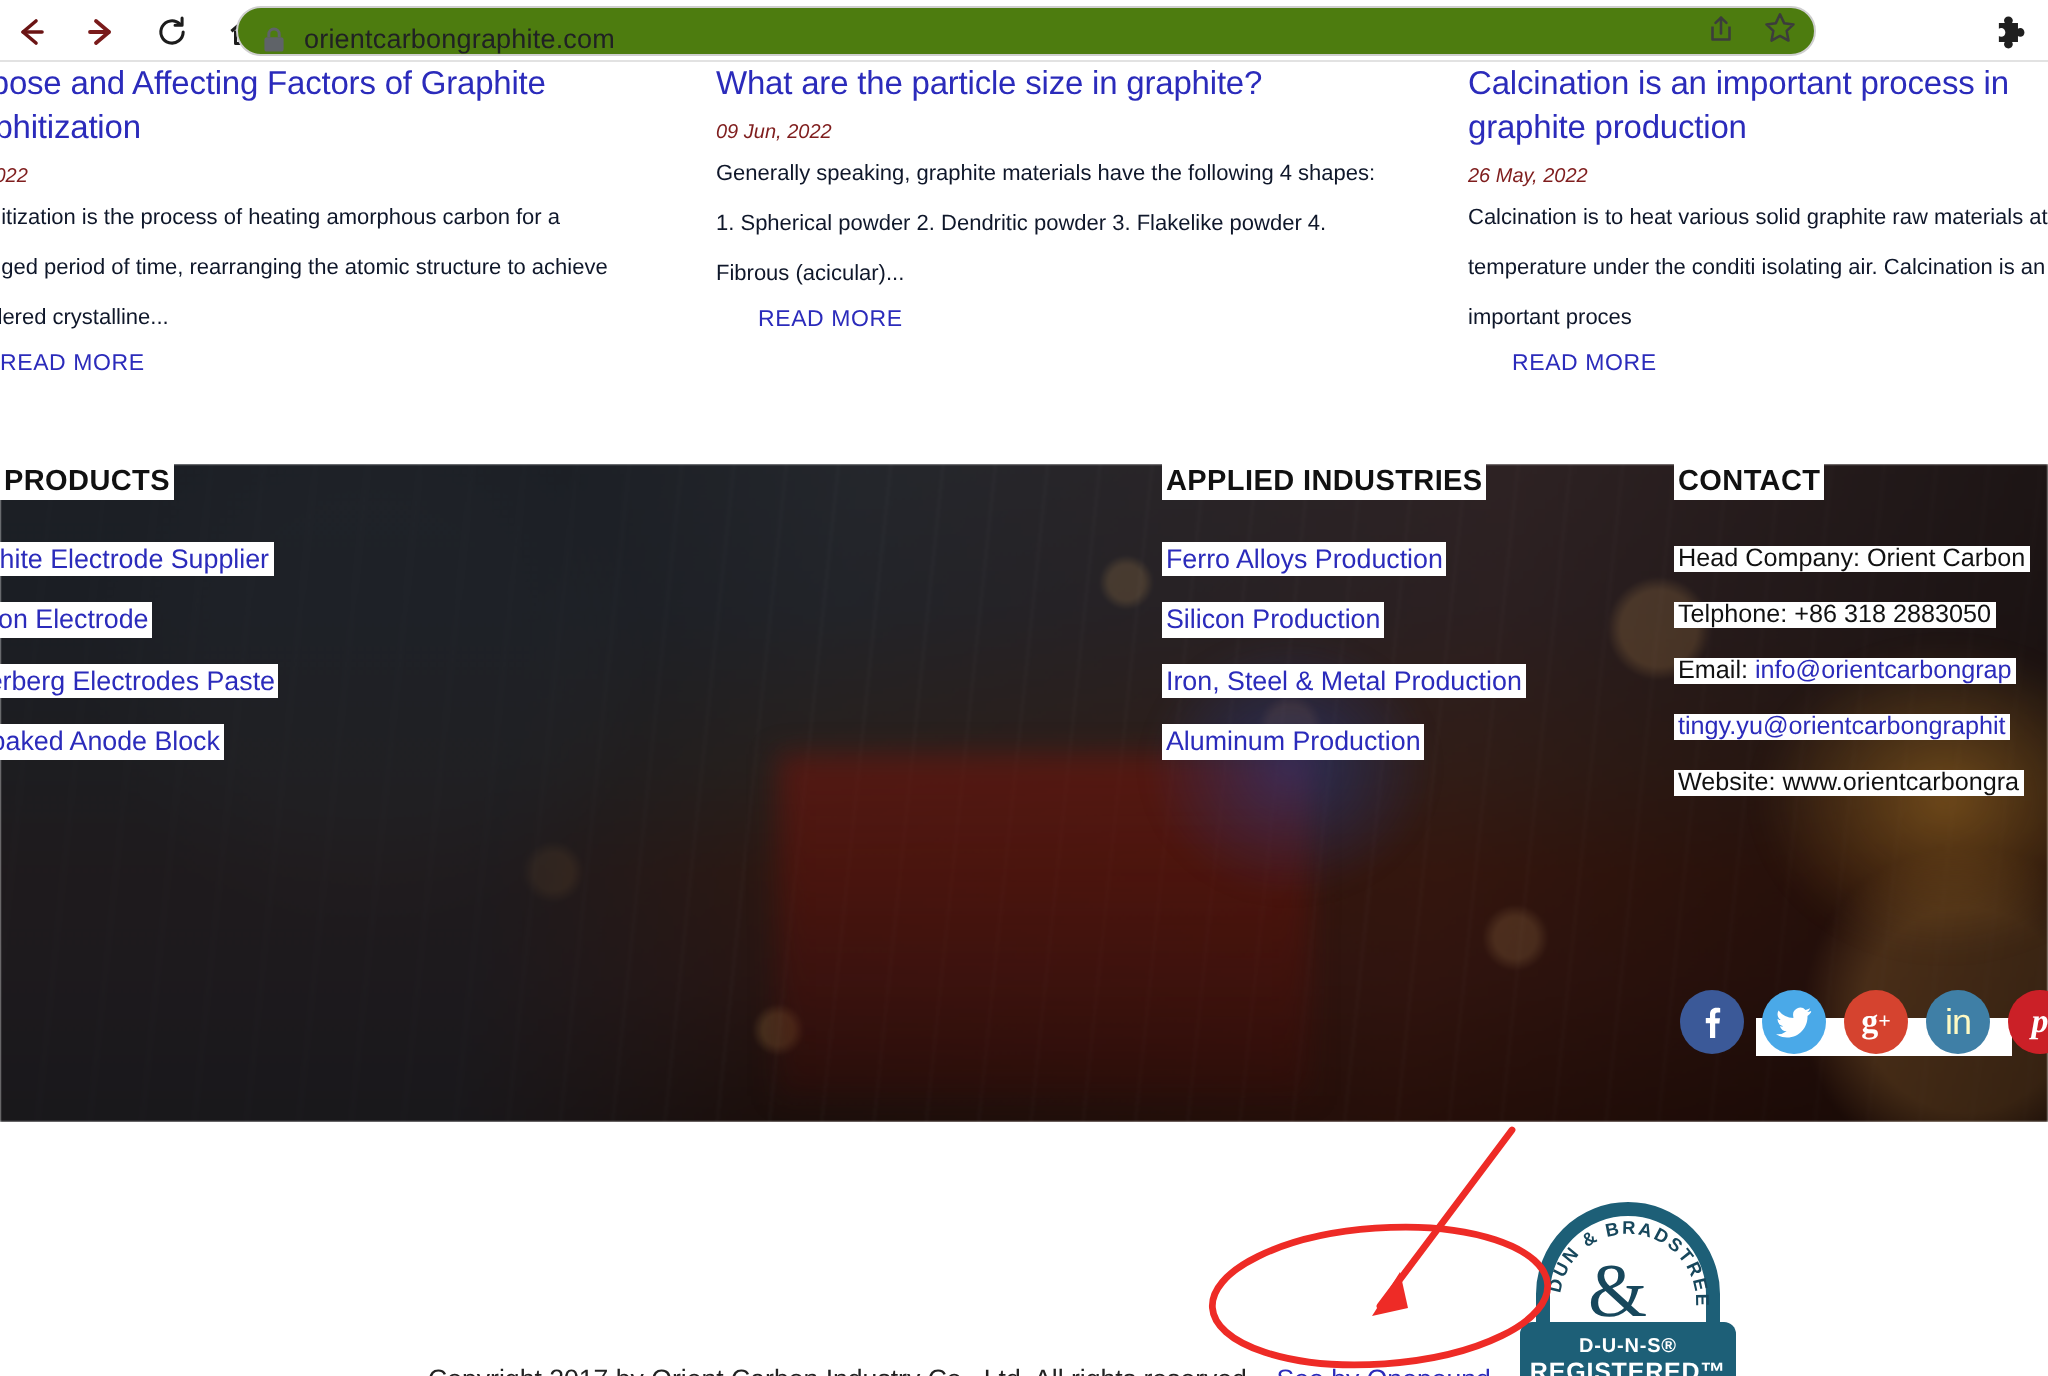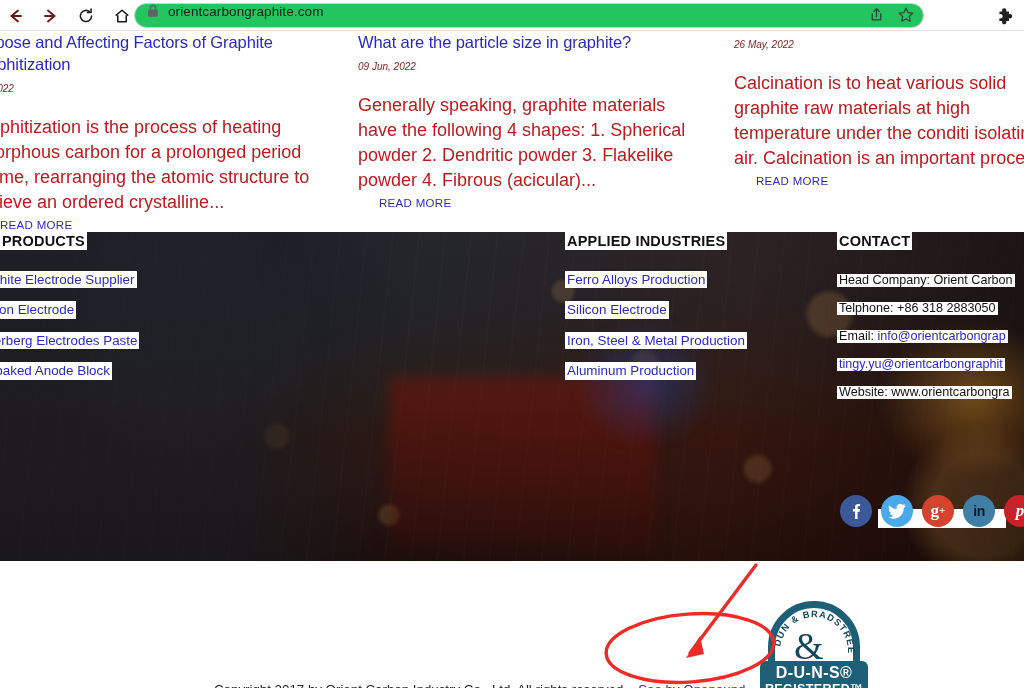--- a/index.html
+++ b/index.html
@@ -19,22 +19,22 @@
   .nav-btn {
     width: 28px; height: 28px;
     display: flex; align-items: center; justify-content: center;
     flex: none;
   }
   .nav-btn svg { display: block; }
   #omnibox {
     position: absolute; left: 118px; top: 3px;
     width: 790px; height: 25px;
     border: 1px solid #cfcfcf; border-radius: 13px;
-    background: #22c55e;
-    display: flex; align-items: flex-start; margin-left: 16px;
+    background: #4d7c0f;
+    display: flex; align-items: flex-end;
   }
   #omnibox .lock { margin-left: 12px; margin-right: 9px; display:flex; align-items:center; }
   #omnibox-url {
     font-size: 13.5px; color: #202124; letter-spacing: .1px;
     white-space: nowrap; overflow: hidden;
   }
   #omnibox .trailing {
     position: absolute; right: 8px; top: 0; height: 25px;
     display: flex; align-items: center; gap: 12px;
   }
@@ -65,22 +65,22 @@
   .article-title {
     font-size: 16.5px; line-height: 22px;
     color: #2b2bbb; font-weight: 400;
     letter-spacing: -.1px;
   }
   .article-date {
     font-style: italic; font-size: 10px; color: #7f1d1d;
     margin-top: 8px;
   }
   .article-excerpt {
-    font-size: 18px; line-height: 25px; color: #b91c1c;
-    margin-top: 21px;
+    font-size: 11px; line-height: 25px; color: #0f172a;
+    margin-top: 3px;
   }
   .read-more {
     display: inline-block; margin-top: 0;
     font-size: 11.5px; color: #2b2bbb; letter-spacing: .3px;
   }
   #article-1 .read-more { margin-left: 30px; }
   #article-2 .read-more { margin-left: 21px; }
   #article-3 .read-more { margin-left: 22px; }
 
   
@@ -123,21 +123,21 @@
   #footer-panelC {
     position: absolute; left: 86%; top: 28%; width: 18%; height: 46%;
     background: radial-gradient(ellipse at center, rgba(190,130,40,.5), rgba(90,50,10,0) 72%);
     filter: blur(6px);
   }
 
   #footer-inner { position: absolute; inset: 0; }
   .fcol { position: absolute; top: 0; }
   #fcol-products   { left: -32px; width: 270px; }
   #fcol-quick      { left: 266px; width: 270px; }
-  #fcol-industries { left: 565px; width: 280px; }
+  #fcol-industries { left: 581px; width: 280px; }
   #fcol-contact    { left: 837px; width: 250px; }
 
   .fcol-head {
     display: inline-block;
     font-size: 14.5px; font-weight: 700; color: #111111;
     background: #ffffff; letter-spacing: .2px;
     padding: 1px 2px;
   }
   #fcol-products   .fcol-head { margin-left: 32px; }
   .fcol-list { margin-top: 21px; }
@@ -206,21 +206,21 @@
     position: absolute; left: 34px; top: 26px;
     font-family: "Liberation Serif", serif;
     font-size: 38px; color: #17475c; line-height: 1;
   }
   #duns-badge .duns-plate {
     position: absolute; left: 0; top: 60px; width: 108px; height: 38px;
     background: #1d5f77; border-radius: 6px;
     display: flex; flex-direction: column; align-items: center; justify-content: center;
     color: #ffffff;
   }
-  #duns-badge .duns-plate .l1 { font-size: 16px; font-weight: 700; letter-spacing: .4px; }
+  #duns-badge .duns-plate .l1 { font-size: 10px; font-weight: 700; letter-spacing: .4px; }
   #duns-badge .duns-plate .l2 { font-size: 12.5px; font-weight: 700; letter-spacing: .4px; }
 
   
   #annotation-layer {
     position: absolute; left: 0; top: 0; width: 1024px; height: 657px;
     pointer-events: none;
   }
 </style>
 </head>
 <body>
@@ -295,20 +295,21 @@
     </div>
 
     <div class="article" id="article-2">
       <a class="article-title">What are the particle size in graphite?</a>
       <div class="article-date">09 Jun, 2022</div>
       <div class="article-excerpt">Generally speaking, graphite materials have the following 4 shapes: 1. Spherical powder 2. Dendritic powder 3. Flakelike powder 4. Fibrous (acicular)...</div>
       <a class="read-more">READ MORE</a>
     </div>
 
     <div class="article" id="article-3">
+      <a class="article-title">Calcination is an important process in graphite production</a>
       <div class="article-date">26 May, 2022</div>
       <div class="article-excerpt">Calcination is to heat various solid graphite raw materials at high temperature under the conditi isolating air. Calcination is an important proces</div>
       <a class="read-more">READ MORE</a>
     </div>
   </div>
 
   <div id="site-footer">
     <div id="footer-bg"></div>
     <div id="footer-panelA"></div>
     <div id="footer-panelB"></div>
@@ -324,21 +325,21 @@
           <li><a class="flink">Soderberg Electrodes Paste</a></li>
           <li><a class="flink">Pre-baked Anode Block</a></li>
         </ul>
       </div>
 
 
       <div class="fcol" id="fcol-industries">
         <div class="fcol-head">APPLIED INDUSTRIES</div>
         <ul class="fcol-list">
           <li><a class="flink">Ferro Alloys Production</a></li>
-          <li><a class="flink">Silicon Electrode</a></li>
+          <li><a class="flink">Silicon Production</a></li>
           <li><a class="flink">Iron, Steel &amp; Metal Production</a></li>
           <li><a class="flink">Aluminum Production</a></li>
         </ul>
       </div>
 
       <div class="fcol" id="fcol-contact">
         <div class="fcol-head">CONTACT</div>
         <ul class="fcol-list">
           <li>
             <span class="fline">Head Company: Orient Carbon</span>
@@ -367,21 +368,21 @@
         </a>
         <a class="social s-tw">
           <svg width="18" height="16" viewBox="0 0 20 17">
               <path d="M19.5 2.4c-.7.3-1.5.5-2.3.6.8-.5 1.4-1.3 1.7-2.2-.8.5-1.6.8-2.5 1A4 4 0 0 0 9.6 5.4c0 .3 0 .6.1.9A11.3 11.3 0 0 1 1.4 2.1a4 4 0 0 0 1.2 5.3c-.6 0-1.2-.2-1.8-.5a4 4 0 0 0 3.2 3.9c-.6.2-1.2.2-1.8.1a4 4 0 0 0 3.7 2.8A8 8 0 0 1 0 15.3a11.3 11.3 0 0 0 6.1 1.8c7.4 0 11.4-6.1 11.4-11.4v-.5c.8-.6 1.5-1.3 2-2.1z" fill="#fff"></path>
             </svg>
         </a>
         <a class="social s-gp">
           <span style="font-family:'Liberation Serif',serif;font-size:17px;font-weight:700;color:#fff;">g<span style="font-size:11px;vertical-align:2px;">+</span></span>
         </a>
         <a class="social s-in">
-          <span style="font-family:'Liberation Sans',sans-serif;font-size:14px;font-weight:700;color:#0f172a;letter-spacing:-.5px;">in</span>
+          <span style="font-family:'Liberation Sans',sans-serif;font-size:18px;font-weight:400;color:#fef9c3;letter-spacing:-.5px;">in</span>
         </a>
         <a class="social s-pi">
           <span style="font-family:'Liberation Serif',serif;font-size:17px;font-weight:700;color:#fff;font-style:italic;">p</span>
         </a>
       </div>
     </div>
   </div>
 
   <div id="bottom-bar">
     <div id="copyright">

